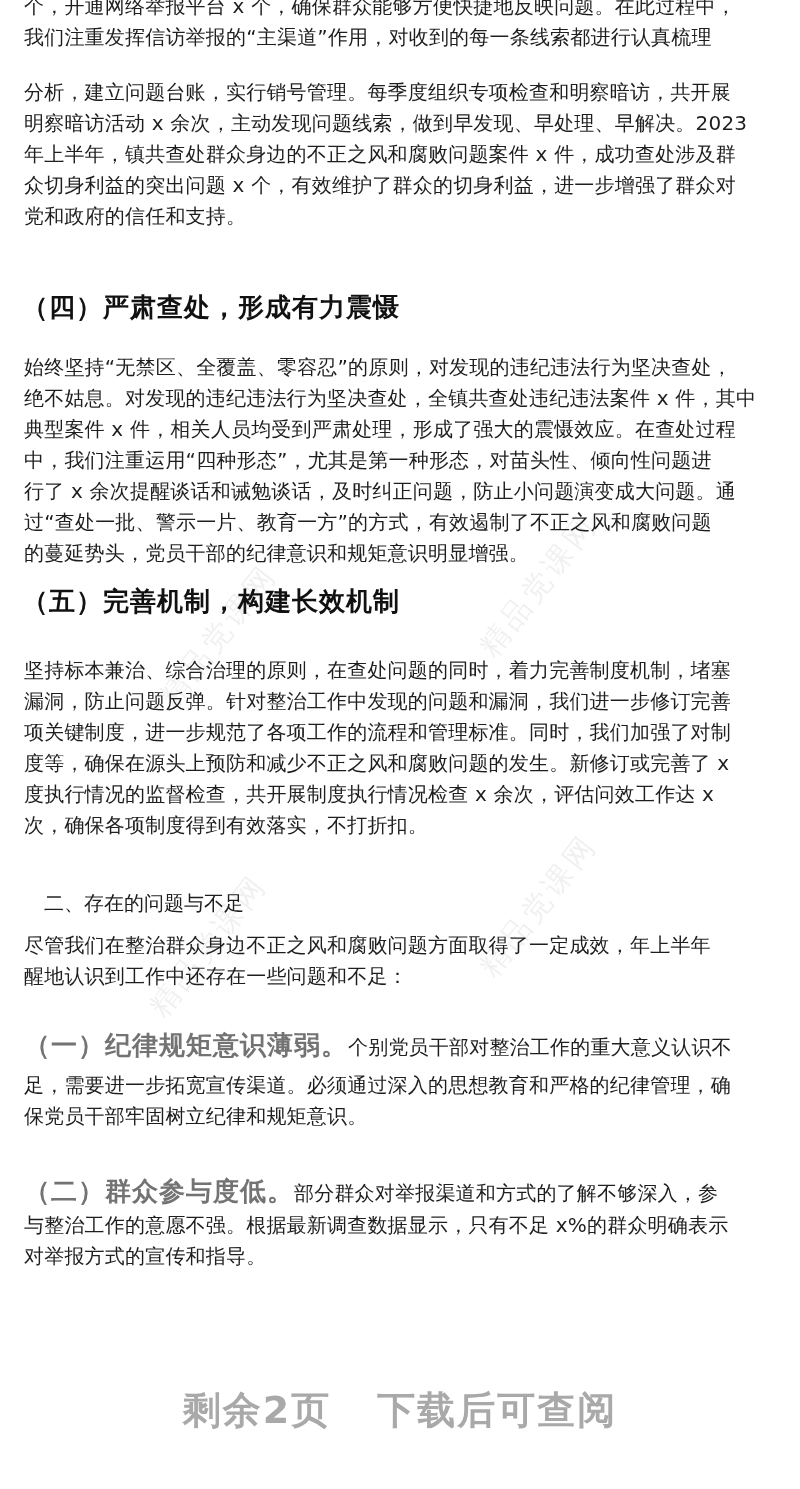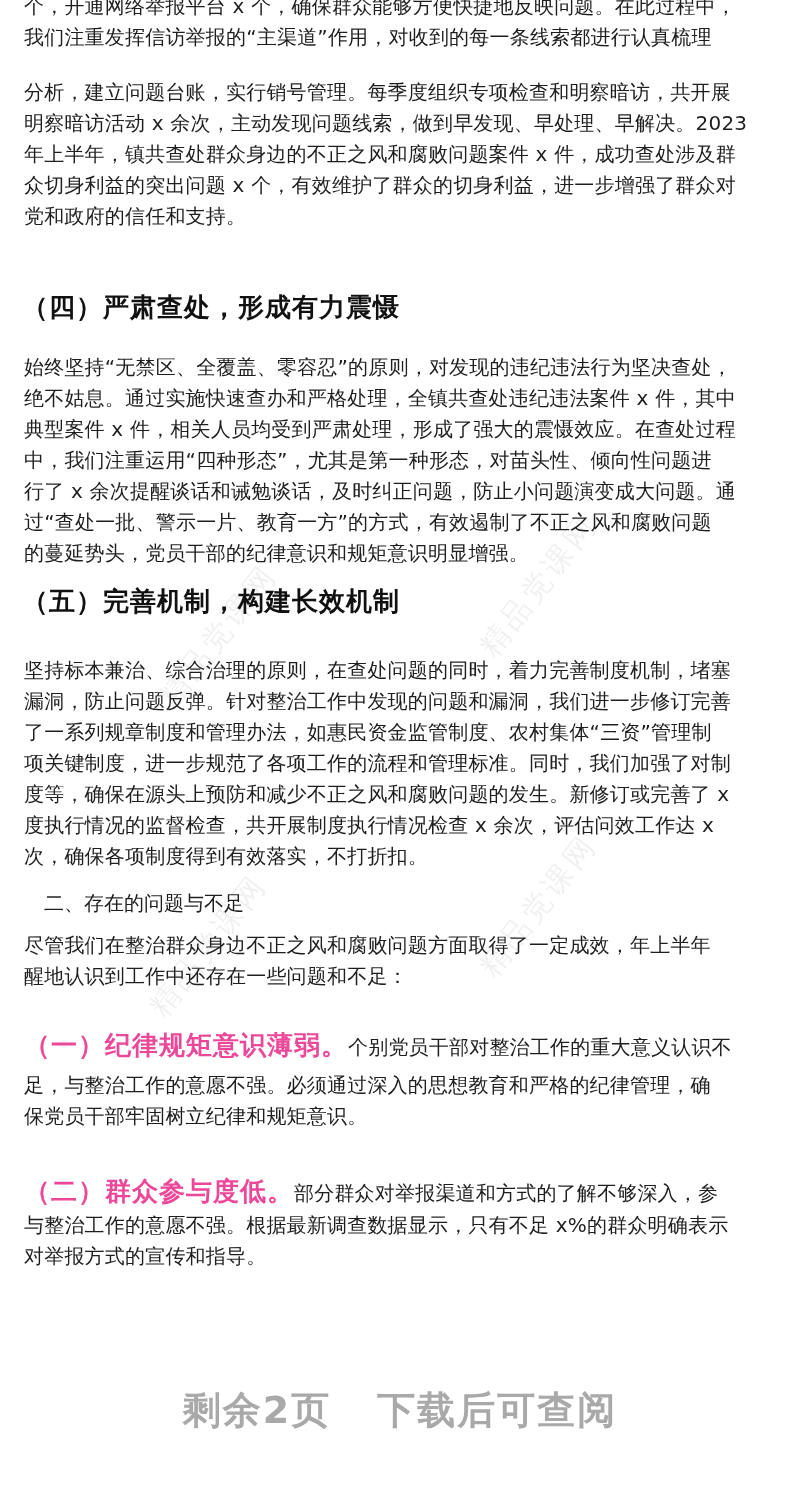--- a/index.html
+++ b/index.html
@@ -43,21 +43,21 @@
       line-height: 34px;
       font-weight: bold;
       font-family: "DejaVu Sans", "Liberation Sans", sans-serif;
       color: #111;
       margin: 0;
       letter-spacing: 1px;
     }
     .lead-bold {
       font-size: 26px;
       font-weight: bold;
-      color: #ec4899;
+      color: #737373;
       letter-spacing: 1px;
     }
     .section-title {
       position: absolute;
       left: 32px;
       font-size: 20px;
       line-height: 30px;
       font-family: Liberation Mono, monospace;
       color: #1e1e1e;
       margin: 12px;
@@ -108,54 +108,53 @@
     <span class="ln">明察暗访活动 x 余次，主动发现问题线索，做到早发现、早处理、早解决。2023</span>
     <span class="ln">年上半年，镇共查处群众身边的不正之风和腐败问题案件 x 件，成功查处涉及群</span>
     <span class="ln">众切身利益的突出问题 x 个，有效维护了群众的切身利益，进一步增强了群众对</span>
     <span class="ln">党和政府的信任和支持。</span>
   </div>
 
   <h2 class="h2" style="top:290px;">（四）严肃查处，形成有力震慑</h2>
 
   <div class="p" style="top:352px;">
     <span class="ln">始终坚持“无禁区、全覆盖、零容忍”的原则，对发现的违纪违法行为坚决查处，</span>
-    <span class="ln">绝不姑息。通过实施快速查办和严格处理，全镇共查处违纪违法案件 x 件，其中</span>
+    <span class="ln">绝不姑息。对发现的违纪违法行为坚决查处，全镇共查处违纪违法案件 x 件，其中</span>
     <span class="ln">典型案件 x 件，相关人员均受到严肃处理，形成了强大的震慑效应。在查处过程</span>
     <span class="ln">中，我们注重运用“四种形态”，尤其是第一种形态，对苗头性、倾向性问题进</span>
     <span class="ln">行了 x 余次提醒谈话和诫勉谈话，及时纠正问题，防止小问题演变成大问题。通</span>
     <span class="ln">过“查处一批、警示一片、教育一方”的方式，有效遏制了不正之风和腐败问题</span>
     <span class="ln">的蔓延势头，党员干部的纪律意识和规矩意识明显增强。</span>
   </div>
 
   <h2 class="h2" style="top:584px;">（五）完善机制，构建长效机制</h2>
 
   <div class="p" style="top:655px;">
     <span class="ln">坚持标本兼治、综合治理的原则，在查处问题的同时，着力完善制度机制，堵塞</span>
     <span class="ln">漏洞，防止问题反弹。针对整治工作中发现的问题和漏洞，我们进一步修订完善</span>
-    <span class="ln">了一系列规章制度和管理办法，如惠民资金监管制度、农村集体“三资”管理制</span>
     <span class="ln">项关键制度，进一步规范了各项工作的流程和管理标准。同时，我们加强了对制</span>
     <span class="ln">度等，确保在源头上预防和减少不正之风和腐败问题的发生。新修订或完善了 x</span>
     <span class="ln">度执行情况的监督检查，共开展制度执行情况检查 x 余次，评估问效工作达 x</span>
     <span class="ln">次，确保各项制度得到有效落实，不打折扣。</span>
   </div>
 
   <div class="section-title" style="top:878px;">二、存在的问题与不足</div>
 
   <div class="p" style="top:930px;">
     <span class="ln">尽管我们在整治群众身边不正之风和腐败问题方面取得了一定成效，年上半年</span>
     <span class="ln">醒地认识到工作中还存在一些问题和不足：</span>
   </div>
 
   <div class="p" style="top:1028px; line-height:34px;">
     <span class="ln">
       <span class="lead-bold">（一）纪律规矩意识薄弱。</span><span>个别党员干部对整治工作的重大意义认识不</span>
     </span>
   </div>
   <div class="p" style="top:1070px;">
-    <span class="ln">足，与整治工作的意愿不强。必须通过深入的思想教育和严格的纪律管理，确</span>
+    <span class="ln">足，需要进一步拓宽宣传渠道。必须通过深入的思想教育和严格的纪律管理，确</span>
     <span class="ln">保党员干部牢固树立纪律和规矩意识。</span>
   </div>
 
   <div class="p" style="top:1168px; line-height:46px;">
     <span class="ln">
       <span class="lead-bold">（二）群众参与度低。</span><span>部分群众对举报渠道和方式的了解不够深入，参</span>
     </span>
   </div>
   <div class="p" style="top:1210px;">
     <span class="ln">与整治工作的意愿不强。根据最新调查数据显示，只有不足 x%的群众明确表示</span>

